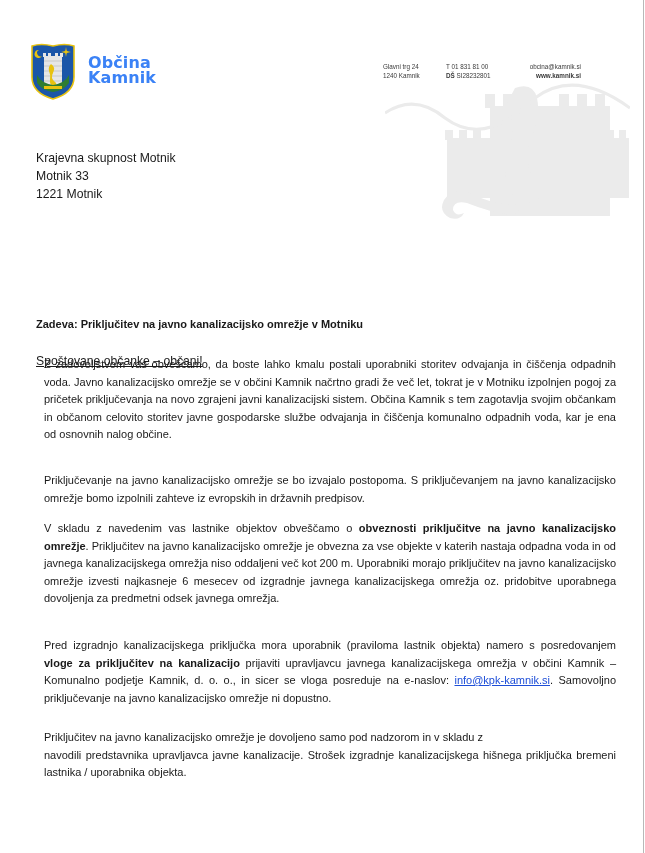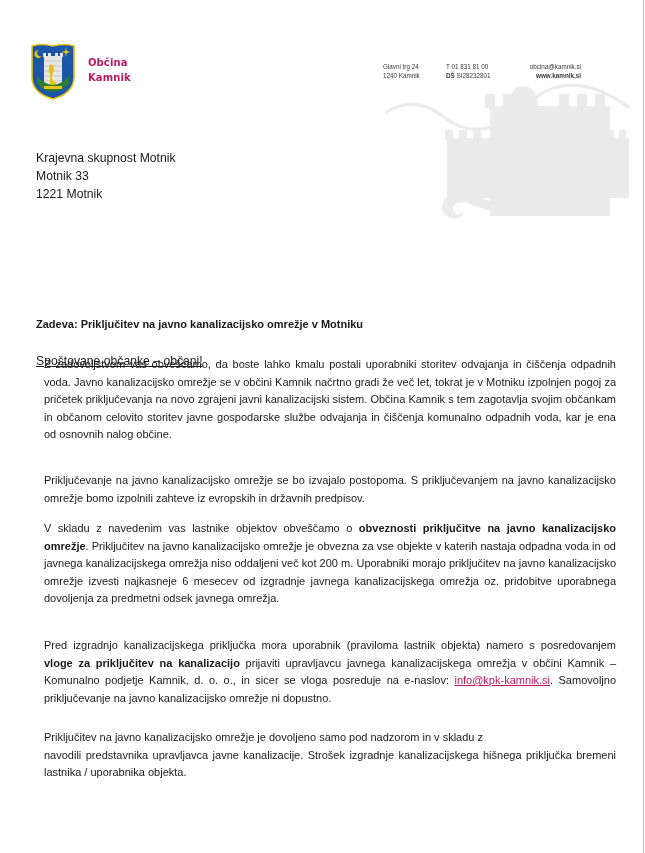--- a/index.html
+++ b/index.html
@@ -10,21 +10,21 @@
     }
     .page-border {
       position: absolute; top: 0; right: 1px; width: 1px; height: 853px;
       background: #b8b8b8;
     }
     
     .crest { position: absolute; left: 29px; top: 41px; width: 48px; height: 60px; }
     .brand {
       position: absolute; left: 88px; top: 55px;
       font-family: "DejaVu Sans", sans-serif; font-weight: bold;
-      font-size: 10px; line-height: 15px; color: #be185d; letter-spacing: 0.1px;
+      font-size: 16px; line-height: 15px; color: #3b82f6; letter-spacing: 0.1px;
     }
     .contact {
       position: absolute; top: 62px; font-family: "Liberation Sans", sans-serif;
       font-size: 6.3px; line-height: 9px; color: #3a3a3a;
     }
     .contact.c1 { left: 383px; }
     .contact.c2 { left: 446px; }
     .contact.c3 { left: 500px; width: 81px; text-align: right; }
     .contact b { font-weight: bold; }
     .watermark { position: absolute; left: 385px; top: 78px; width: 245px; height: 160px; }
@@ -45,21 +45,21 @@
       font-family: "Liberation Sans", sans-serif;
       font-size: 11px; line-height: 17.5px; text-align: justify;
       color: #1a1a1a;
     }
     .p1 { top: 356px; }
     .p2 { top: 472px; }
     .p3 { top: 520px; }
     .p4 { top: 637px; }
     .p5 { top: 729px; }
     .para .b { font-weight: bold; }
-    .para a { color: #be185d; text-decoration: underline; }
+    .para a { color: #1d4ed8; text-decoration: underline; }
     .line-left { text-align: center; text-align-last: left; }
   </style>
 </head>
 <body>
 
 <div class="page-border"></div>
 
 <svg class="crest" viewBox="0 0 48 60">
   <path d="M3 5 Q12 2 24 5 Q36 2 45 5 L45 36 Q45 52 24 58 Q3 52 3 36 Z" fill="#1b56a8" stroke="#e8c20f" stroke-width="1.6"></path>
   <path d="M10 9 a4 4 0 1 0 3 6 a3 3 0 1 1 -3 -6 z" fill="#e8c20f"></path>

